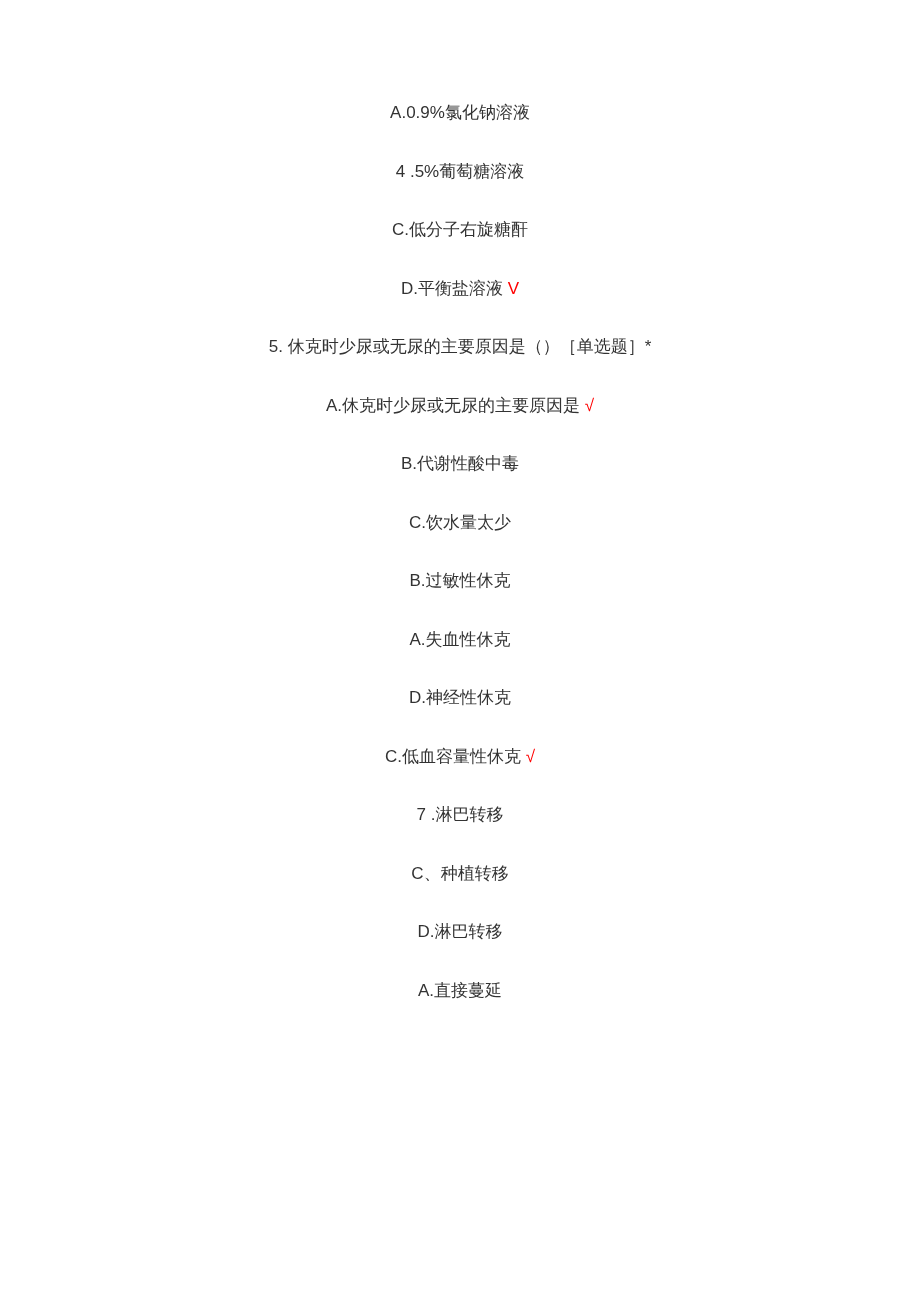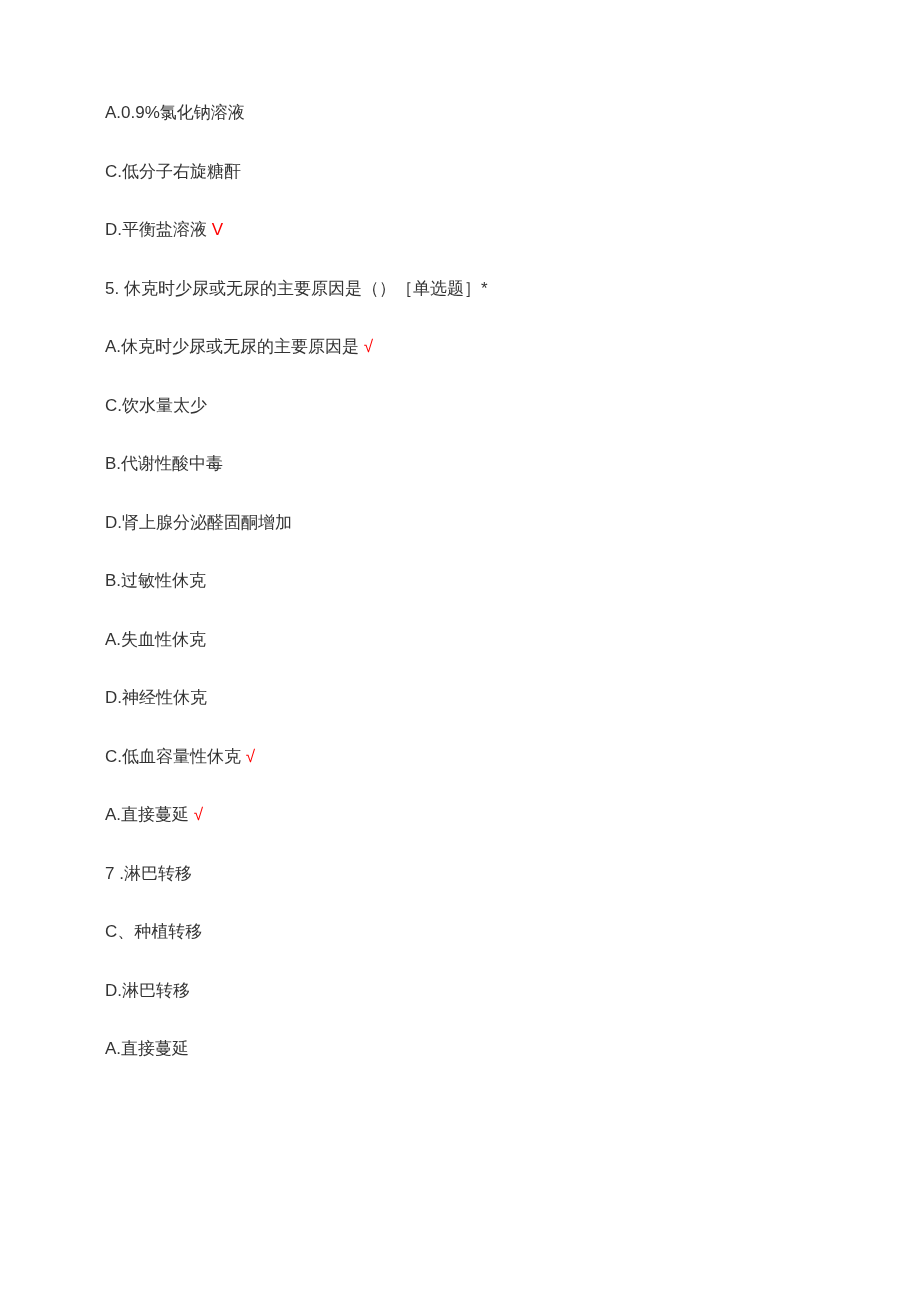--- a/index.html
+++ b/index.html
@@ -1,15 +1,15 @@
 <!DOCTYPE html>
 <html><head>
   <meta charset="utf-8">
   <style>
-    * { margin: 0; padding: 0; box-sizing: border-box; }
+    * { margin: 0; padding: 0; box-sizing: border-box; text-align: center; }
     body {
       background: #ffffff;
       font-family: "Microsoft YaHei", "SimSun", sans-serif;
       width: 920px;
       height: 1301px;
       padding: 100px 105px 60px 105px;
       font-size: 17px;
       line-height: 1.5;
       color: #333333;
     }
@@ -21,29 +21,28 @@
     }
     .correct-mark {
       color: #ff0000;
     }
   </style>
 </head>
 <body>
 
 <div id="content">
     <div class="item"><span>A.0.9%氯化钠溶液</span></div>
+    <div class="item"><span>4 .5%葡萄糖溶液</span></div>
     <div class="item"><span>C.低分子右旋糖酐</span></div>
     <div class="item"><span>D.平衡盐溶液</span><span class="correct-mark"> V</span></div>
     <div class="question-item"><span>5. 休克时少尿或无尿的主要原因是（）［单选题］*</span></div>
     <div class="item"><span>A.休克时少尿或无尿的主要原因是</span><span class="correct-mark"> √</span></div>
+    <div class="item"><span>B.代谢性酸中毒</span></div>
     <div class="item"><span>C.饮水量太少</span></div>
-    <div class="item"><span>B.代谢性酸中毒</span></div>
-    <div class="item"><span>D.肾上腺分泌醛固酮增加</span></div>
     <div class="item"><span>B.过敏性休克</span></div>
     <div class="item"><span>A.失血性休克</span></div>
     <div class="item"><span>D.神经性休克</span></div>
     <div class="item"><span>C.低血容量性休克</span><span class="correct-mark"> √</span></div>
-    <div class="item"><span>A.直接蔓延</span><span class="correct-mark"> √</span></div>
     <div class="item"><span>7 .淋巴转移</span></div>
     <div class="item"><span>C、种植转移</span></div>
     <div class="item"><span>D.淋巴转移</span></div>
     <div class="item"><span>A.直接蔓延</span></div>
   </div>
 
 </body></html>

